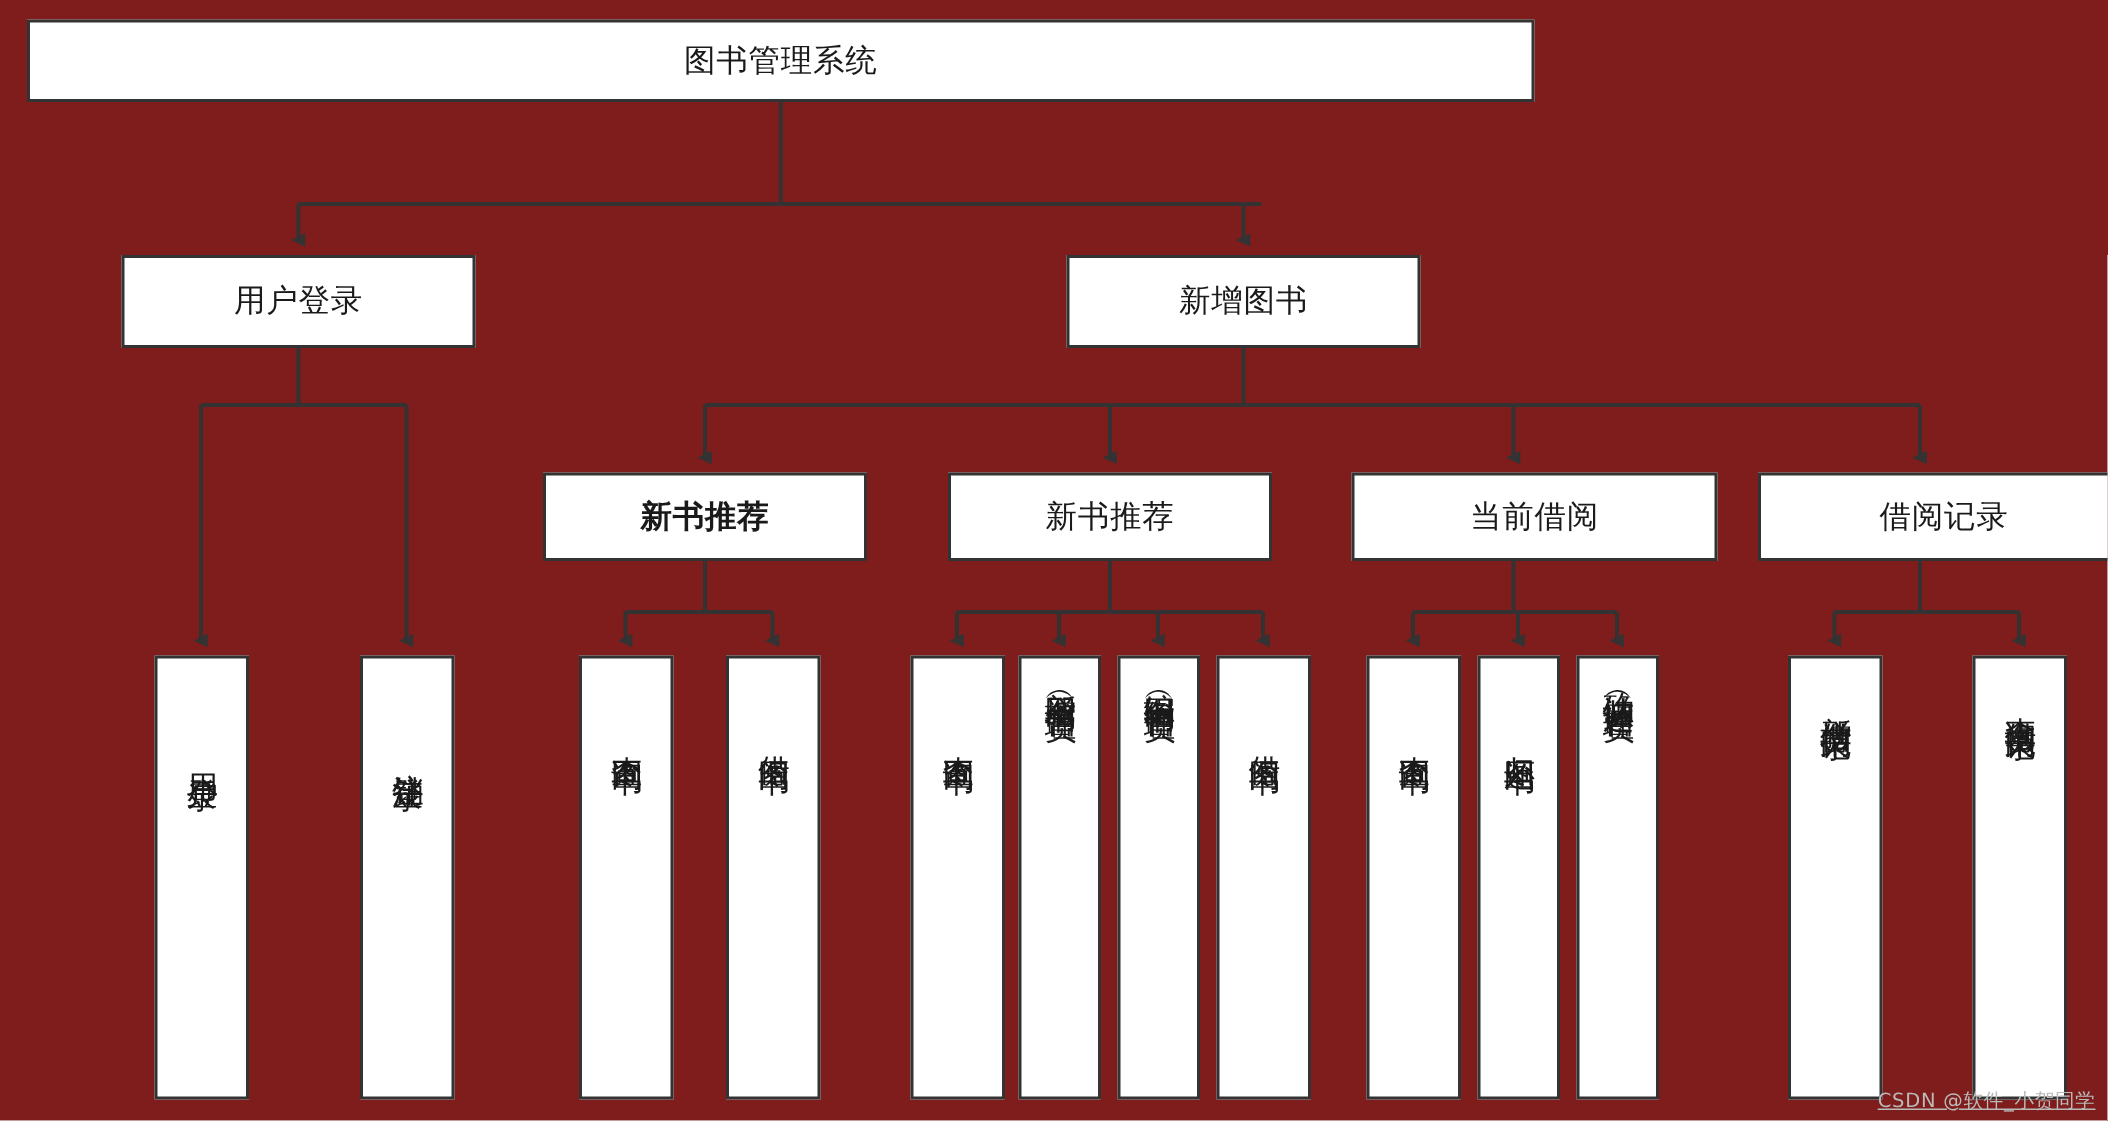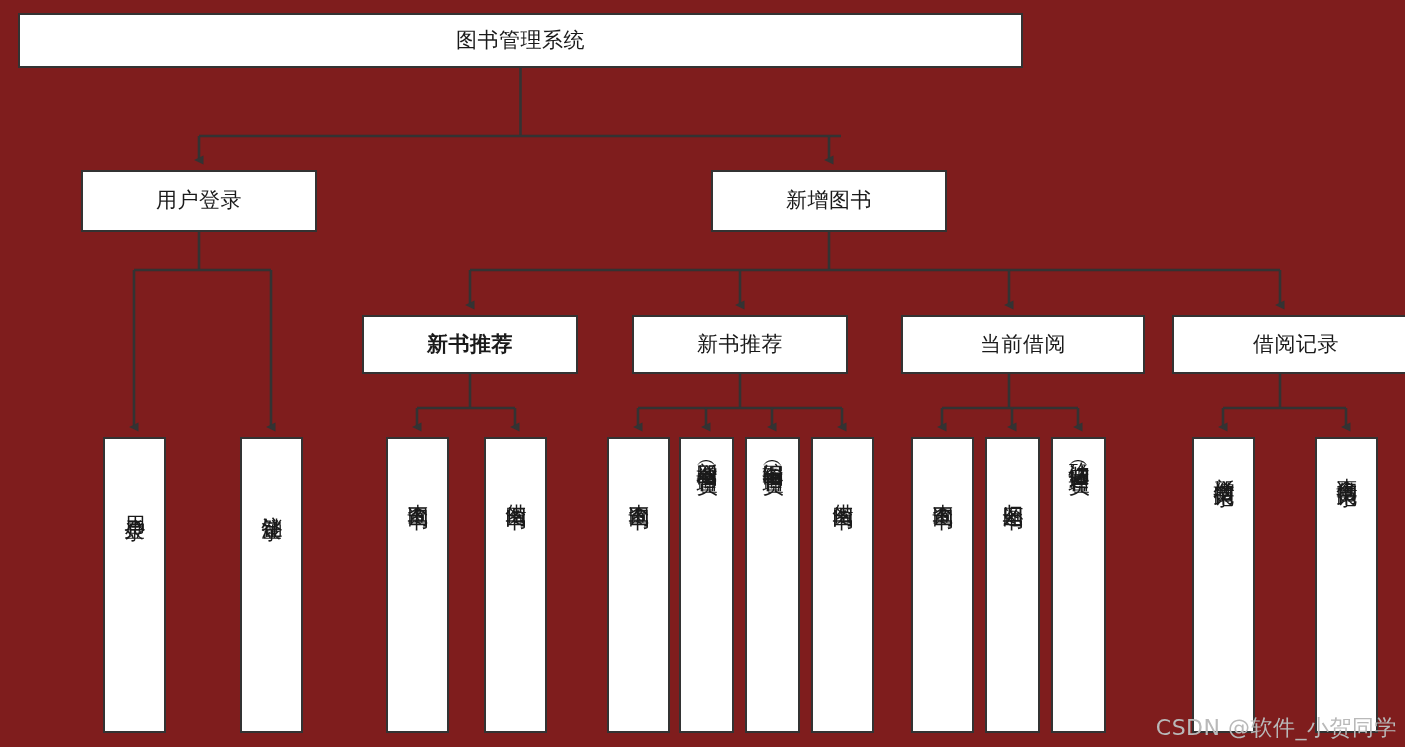--- a/index.html
+++ b/index.html
@@ -54,24 +54,25 @@
     writing-mode: vertical-rl;
     text-orientation: upright;
     letter-spacing: 2px;
     line-height: 1.0;
     white-space: nowrap;
   }
   .watermark {
     position: absolute;
     right: 8px;
     bottom: 4px;
-    font-size: 22px;
+    font-size: 13px;
     color: #b9b9b9;
     white-space: nowrap;
     letter-spacing: 0.5px;
+    text-decoration: underline;
   }
 </style>
 </head>
 <body>
 
 <div id="diagram-root">
 
   <svg class="diagram-canvas" viewBox="0 0 1405 747" xmlns="http://www.w3.org/2000/svg">
     <defs>
       <marker id="arrowhead" markerWidth="10" markerHeight="10" refX="5" refY="5" orient="auto" markerUnits="userSpaceOnUse">

